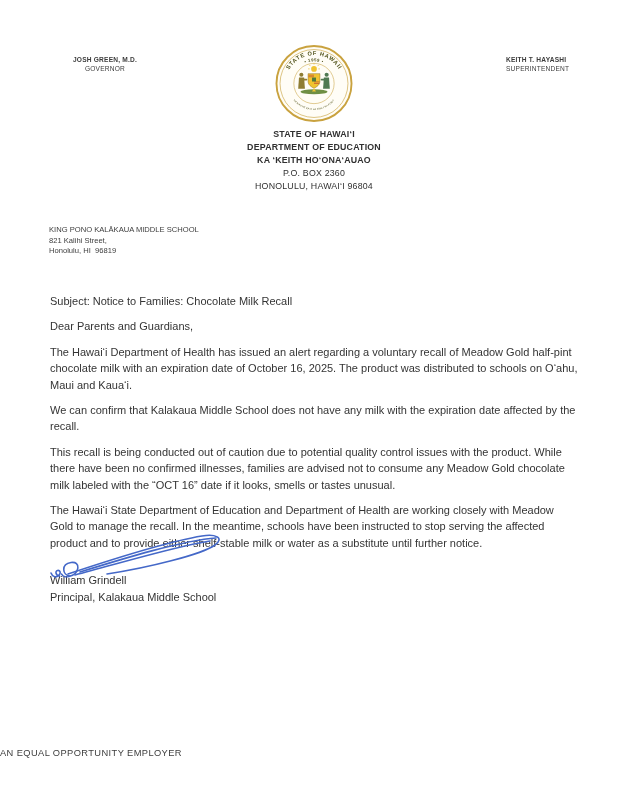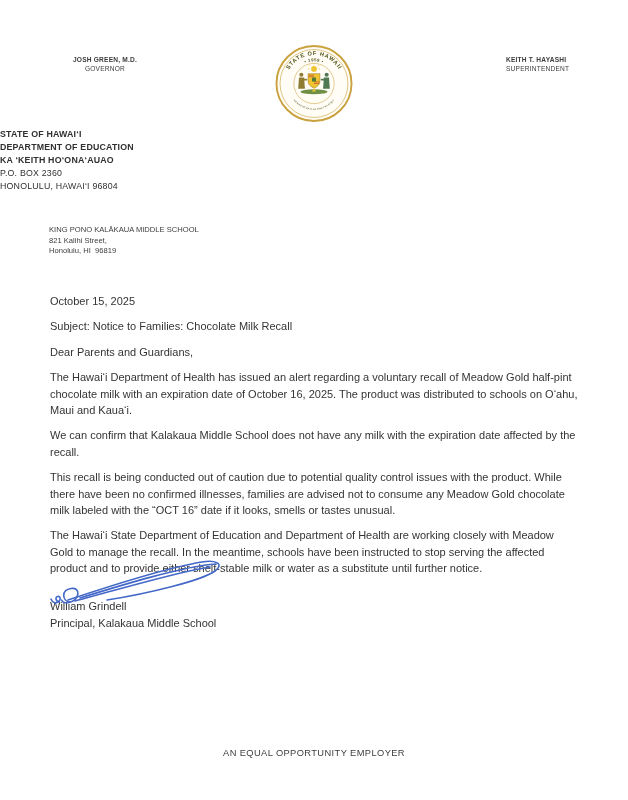--- a/index.html
+++ b/index.html
@@ -28,21 +28,21 @@
   .official-right { left: 506px; top: 56px; width: 110px; text-align: left; }
   .seal-wrap {
     position: absolute;
     left: 50%; top: 44px;
     transform: translateX(-50%);
     width: 79px; height: 79px;
   }
   .org-block {
     position: absolute;
     left: 0; right: 0; top: 128px;
-    text-align: left;
+    text-align: center;
     font-size: 8.8px;
     line-height: 13px;
     color: #303030;
     letter-spacing: 0.2px;
   }
   .org-block .b { font-weight: 700; }
   
   .school-block {
     position: absolute;
     left: 49px; top: 225px;
@@ -66,21 +66,20 @@
     position: absolute;
     left: -6px; top: -32px;
     width: 212px; height: 56px;
     pointer-events: none;
   }
   .signer { line-height: 17px; }
   
   .footer {
     position: absolute;
     left: 0; right: 0; top: 748px;
-    text-align: center;
     font-size: 9.3px;
     letter-spacing: 0.4px;
     color: #3c3c3c;
   }
 </style>
 </head>
 <body>
 
 <div class="page">
 
@@ -159,21 +158,20 @@
     <div>HONOLULU, HAWAI‘I 96804</div>
   </div>
 
   <div class="school-block">
     <div>KING PONO KALĀKAUA MIDDLE SCHOOL</div>
     <div>821 Kalihi Street,</div>
     <div>Honolulu, HI&nbsp; 96819</div>
   </div>
 
   <div class="letter">
-    <div class="block">October 15, 2025</div>
     <div class="block">Subject: Notice to Families: Chocolate Milk Recall</div>
     <div class="block">Dear Parents and Guardians,</div>
 
     <p class="block">The Hawai‘i Department of Health has issued an alert regarding a voluntary recall of Meadow Gold half-pint chocolate milk with an expiration date of October 16, 2025. The product was distributed to schools on O‘ahu, Maui and Kaua‘i.</p>
     <p class="block">We can confirm that Kalakaua Middle School does not have any milk with the expiration date affected by the recall.</p>
     <p class="block">This recall is being conducted out of caution due to potential quality control issues with the product. While there have been no confirmed illnesses, families are advised not to consume any Meadow Gold chocolate milk labeled with the “OCT 16” date if it looks, smells or tastes unusual.</p>
     <p class="block">The Hawai‘i State Department of Education and Department of Health are working closely with Meadow Gold to manage the recall. In the meantime, schools have been instructed to stop serving the affected product and to provide either shelf-stable milk or water as a substitute until further notice.</p>
 
 
     <div class="sig-area">

